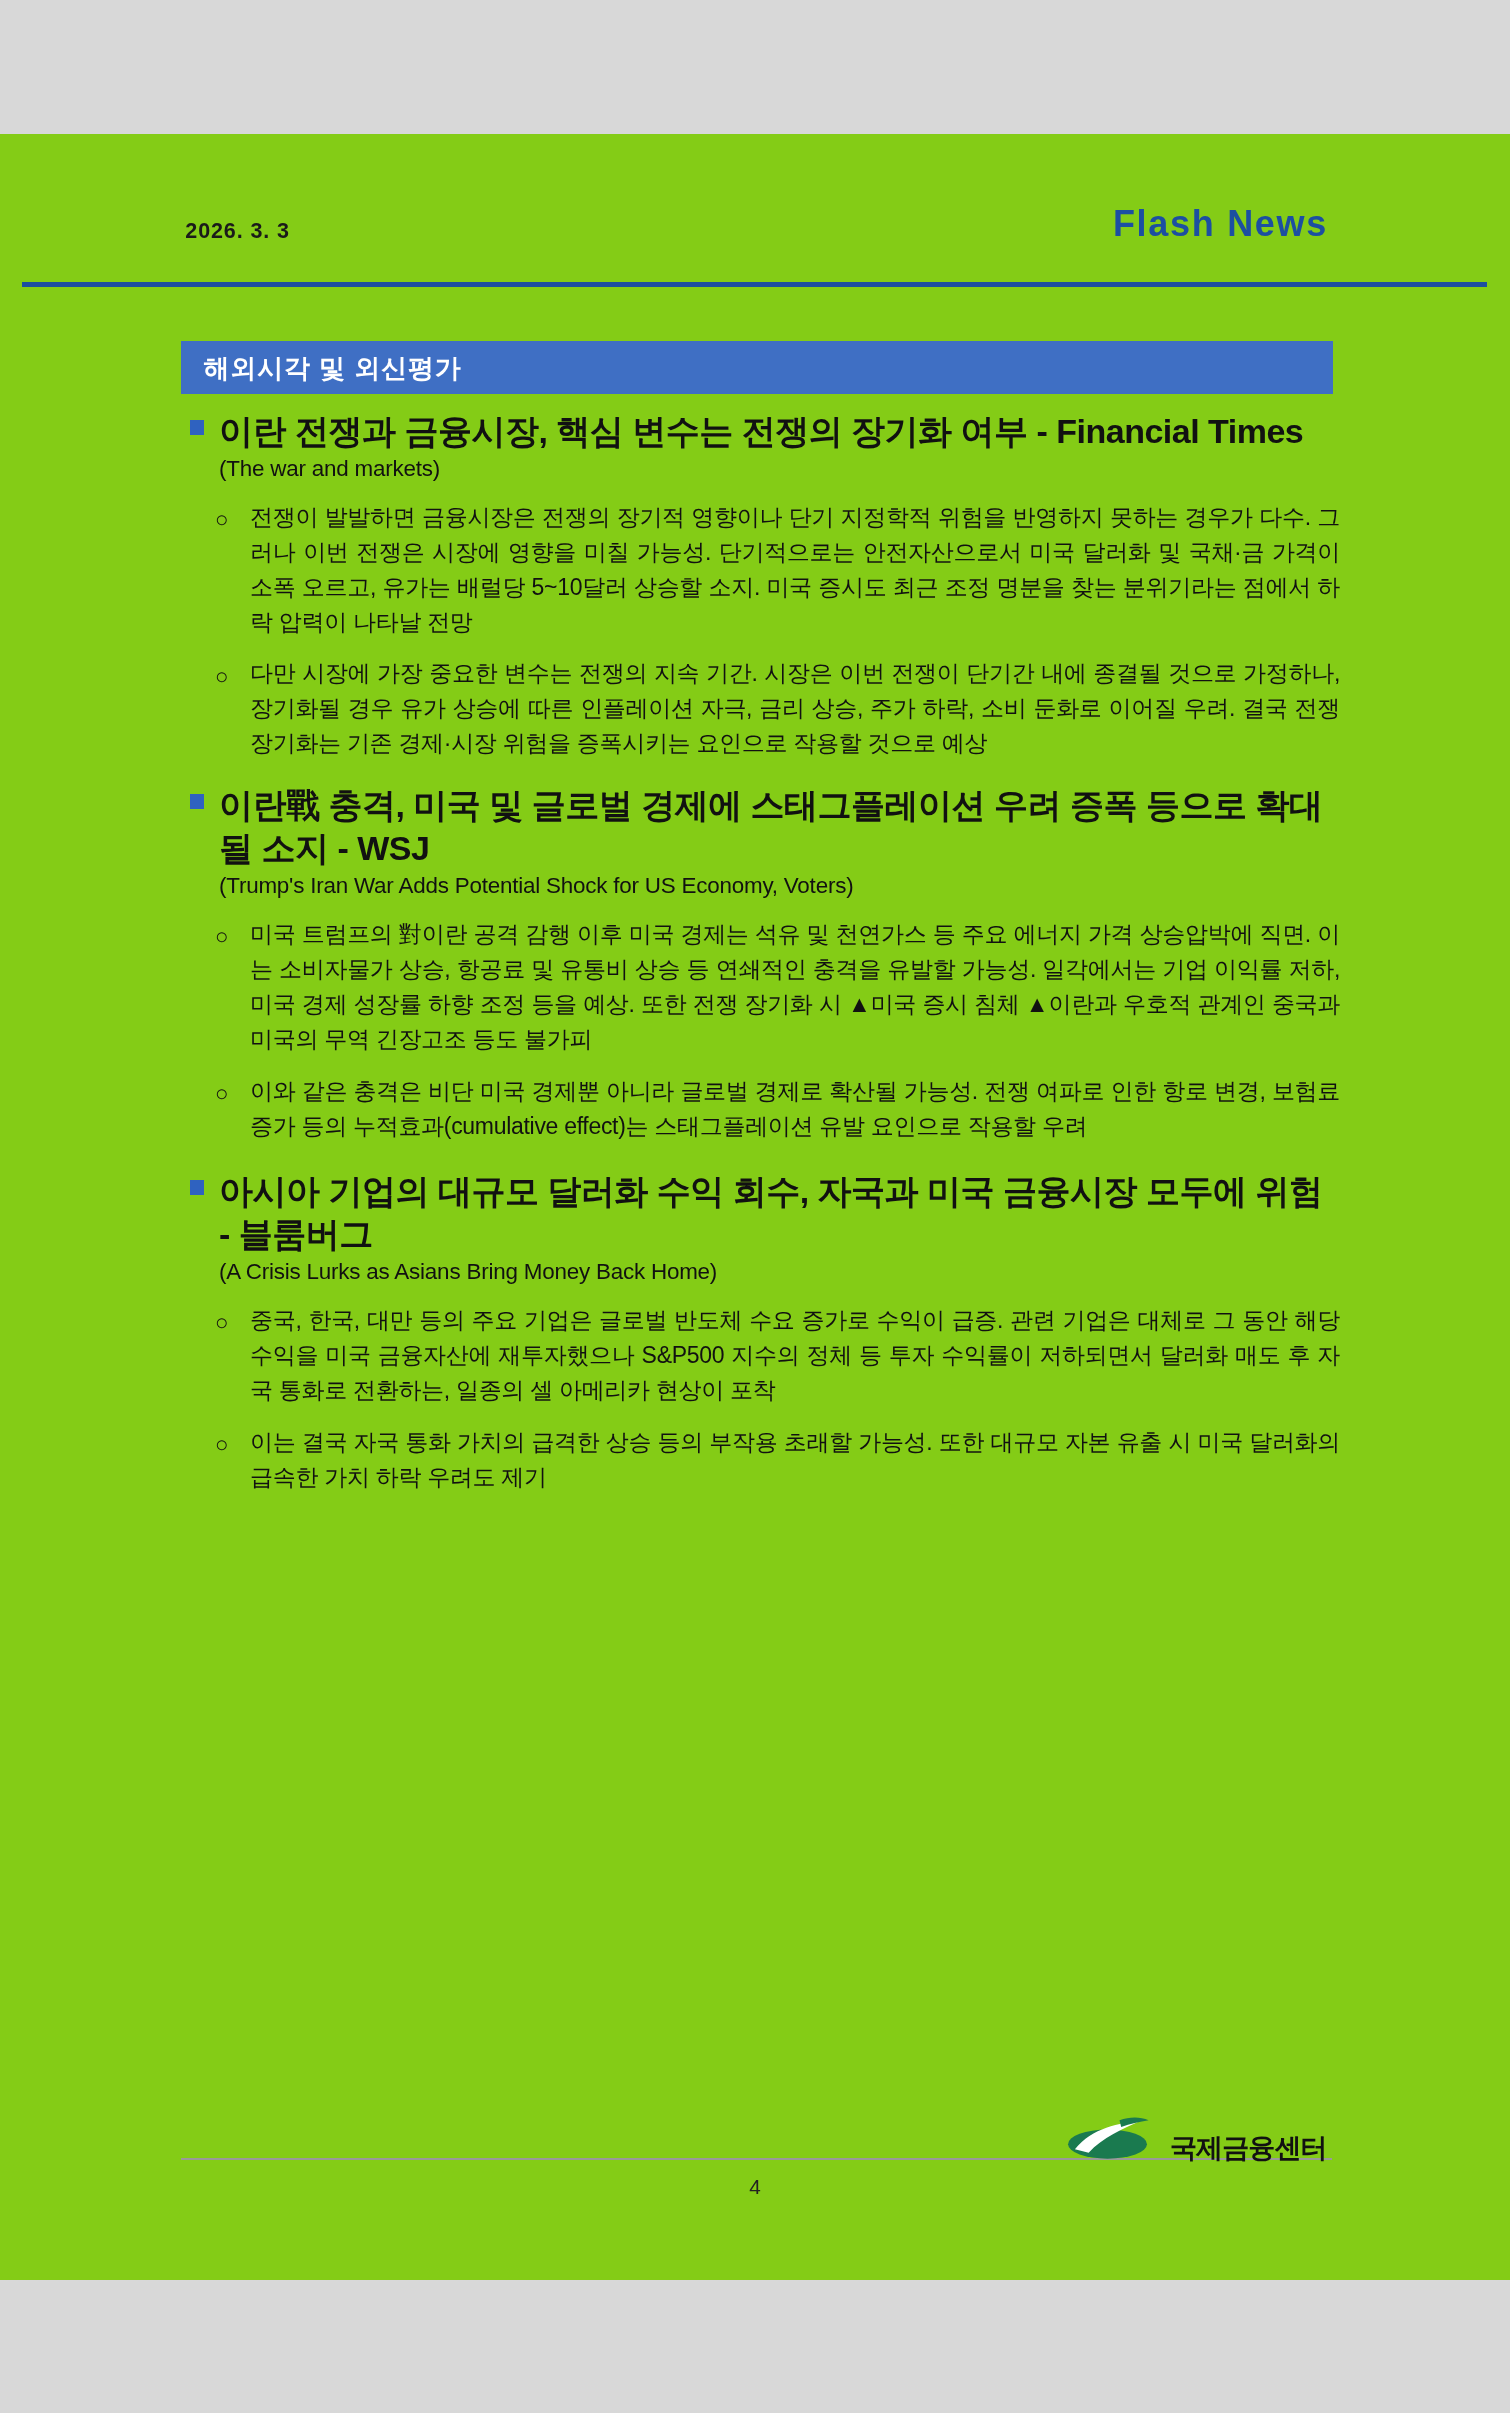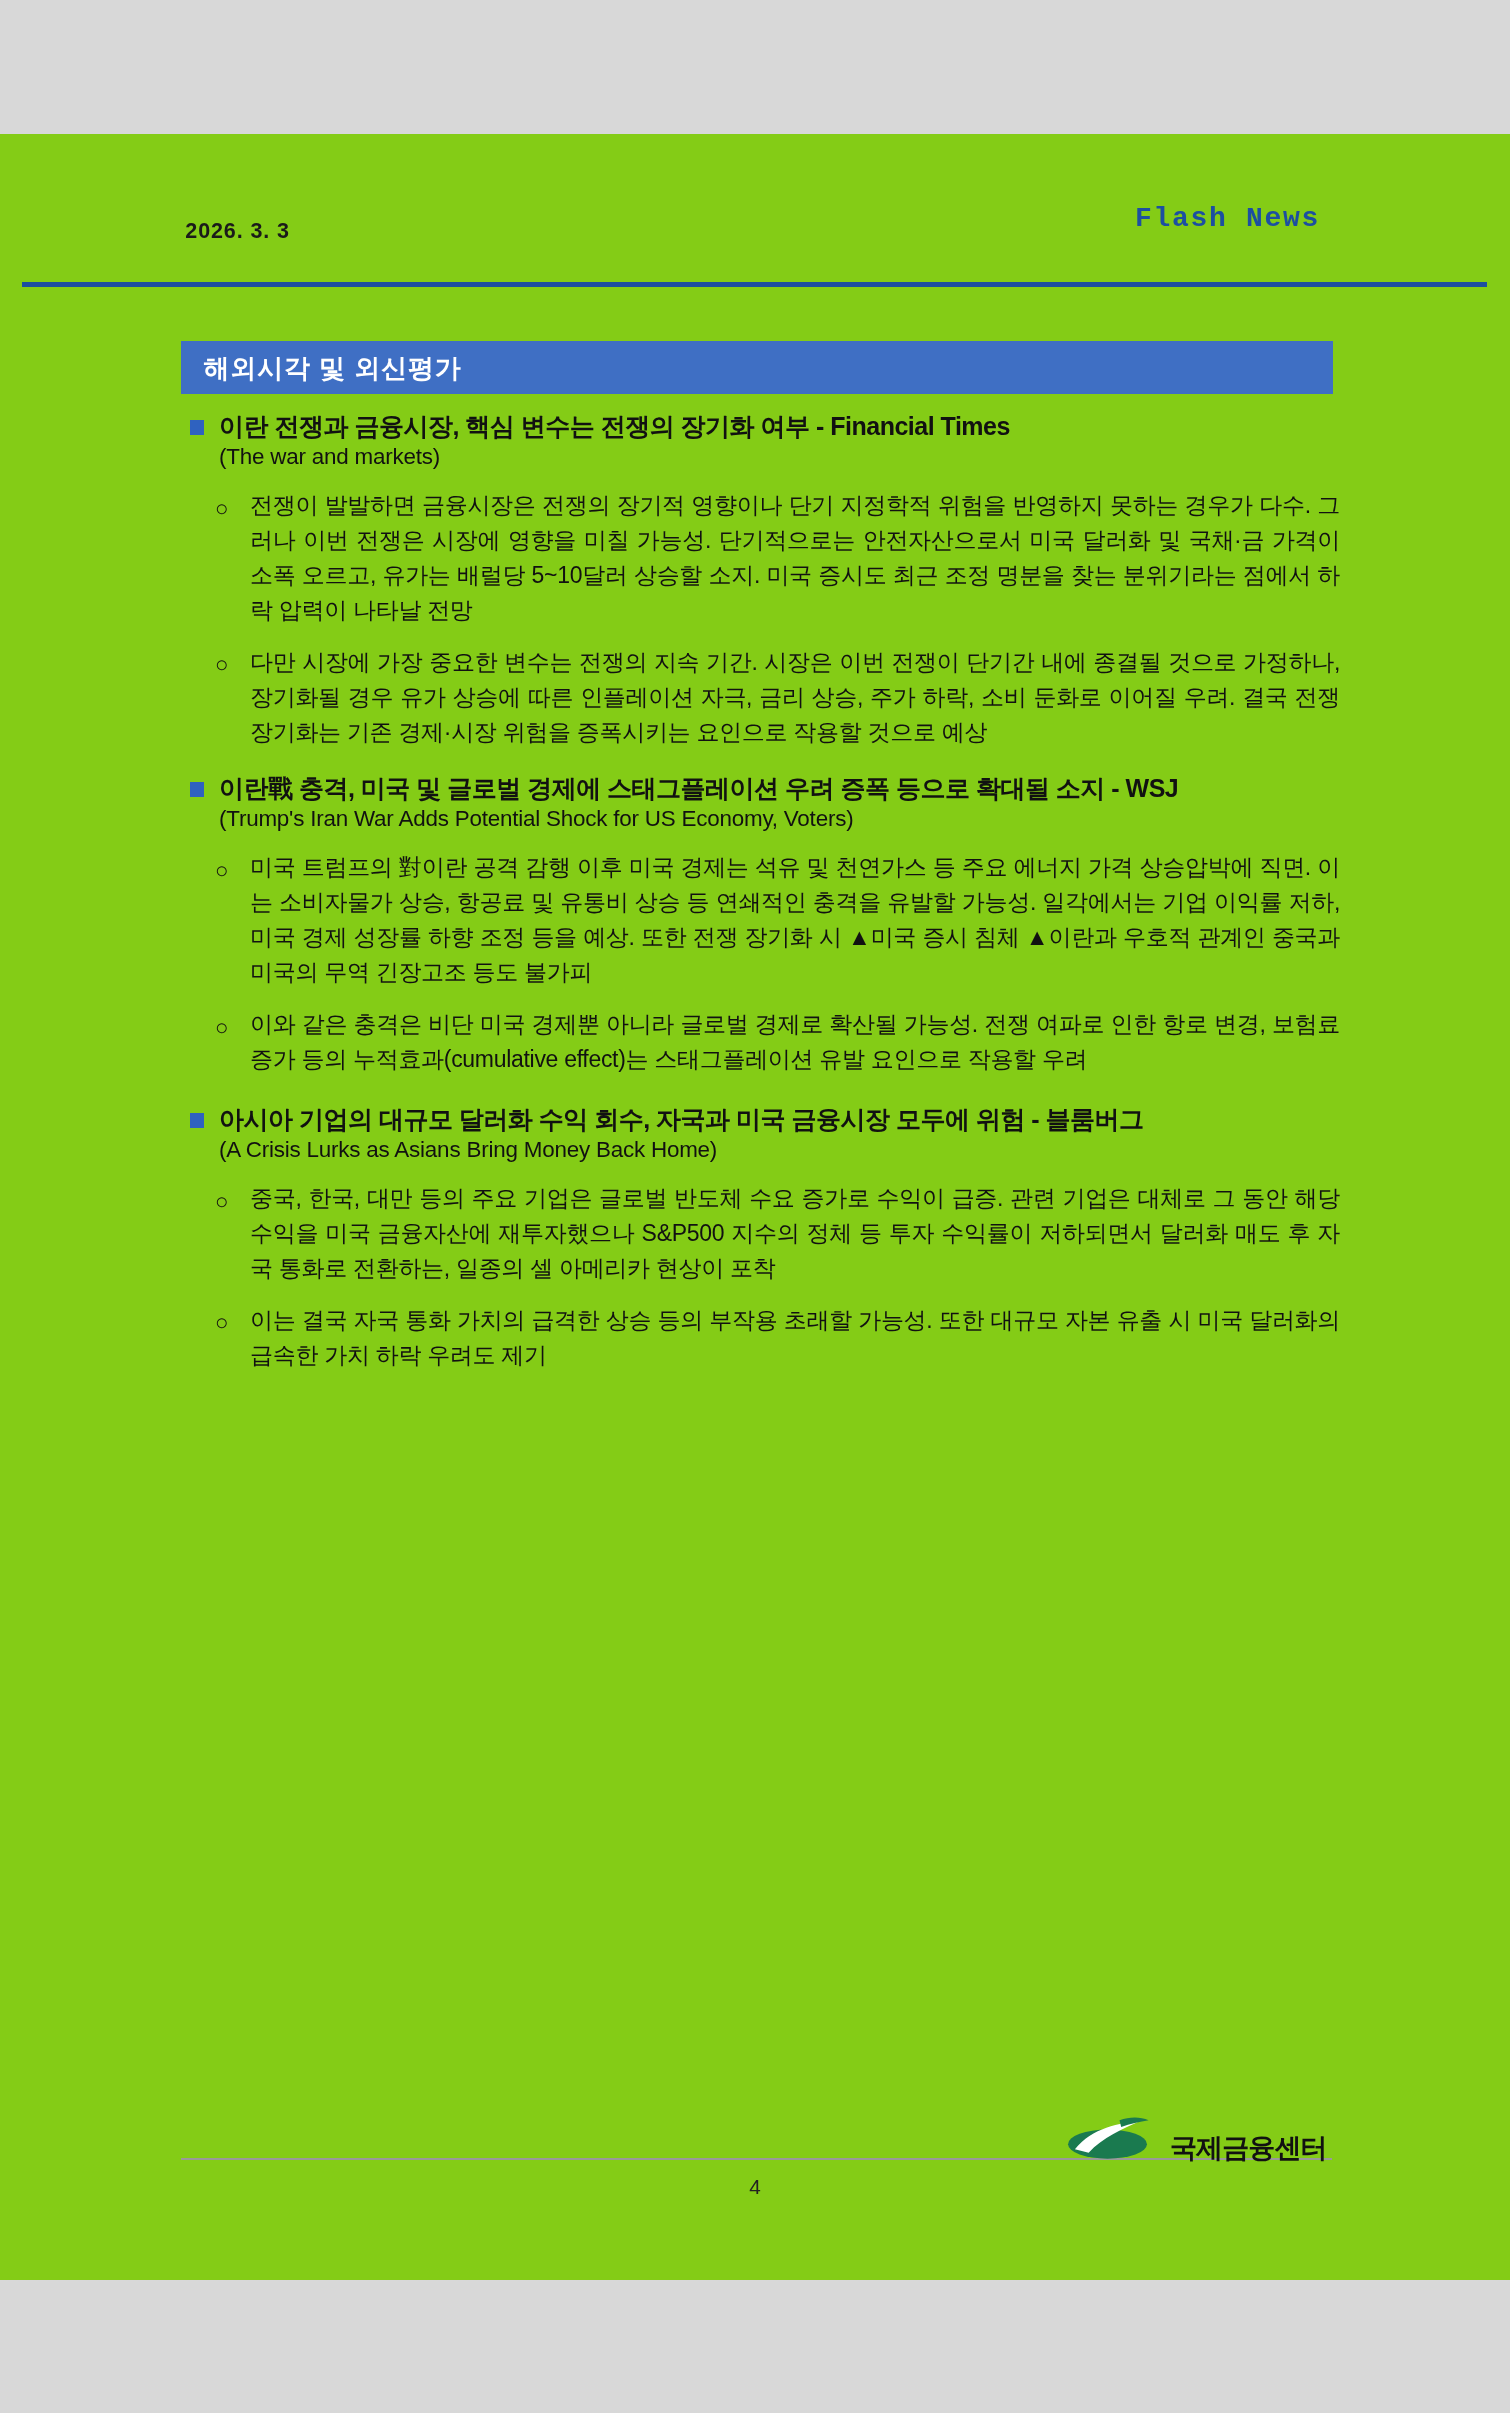--- a/index.html
+++ b/index.html
@@ -38,27 +38,26 @@
     position: absolute;
     left: 4.3px;
     top: 15.5px;
     font-size: 21.5px;
     font-weight: bold;
     color: #1a1a1a;
     letter-spacing: 0.9px;
   }
   .doc-brand {
     position: absolute;
-    right: 16px;
+    right: 8px;
     top: 0px;
-    font-size: 28px;
+    font-size: 36px;
     font-weight: bold;
     color: #1c4fa1;
     letter-spacing: 1.7px;
-    font-family: Liberation Mono, monospace;
   }
   .header-rule {
     position: absolute;
     left: 21.5px;
     top: 148px;
     width: 1465px;
     height: 5.2px;
     background: #1c4fa1;
   }
 
@@ -88,21 +87,21 @@
     top: 276px;
     width: 1159px;
   }
 
   .topic {
     margin-bottom: 3.4px;
   }
   .topic-head {
     position: relative;
     padding-left: 38px;
-    font-size: 25px;
+    font-size: 34px;
     font-weight: bold;
     color: #111;
     line-height: 1.28;
     letter-spacing: -0.5px;
   }
   .bullet-square {
     position: absolute;
     left: 8.6px;
     top: 10.3px;
     width: 14.7px;

